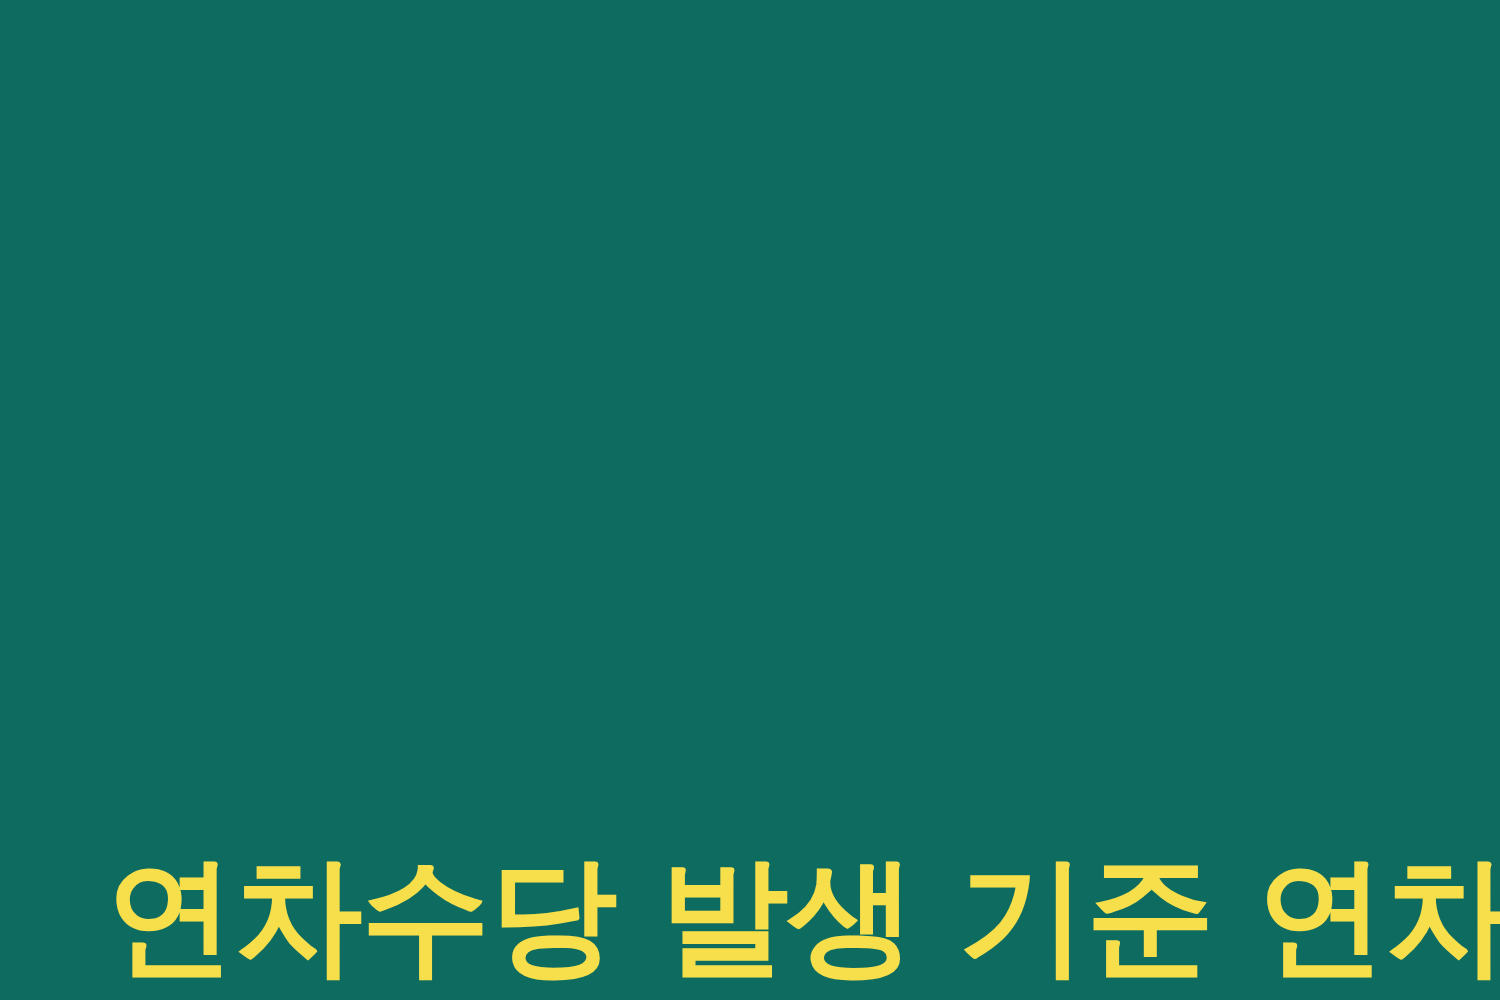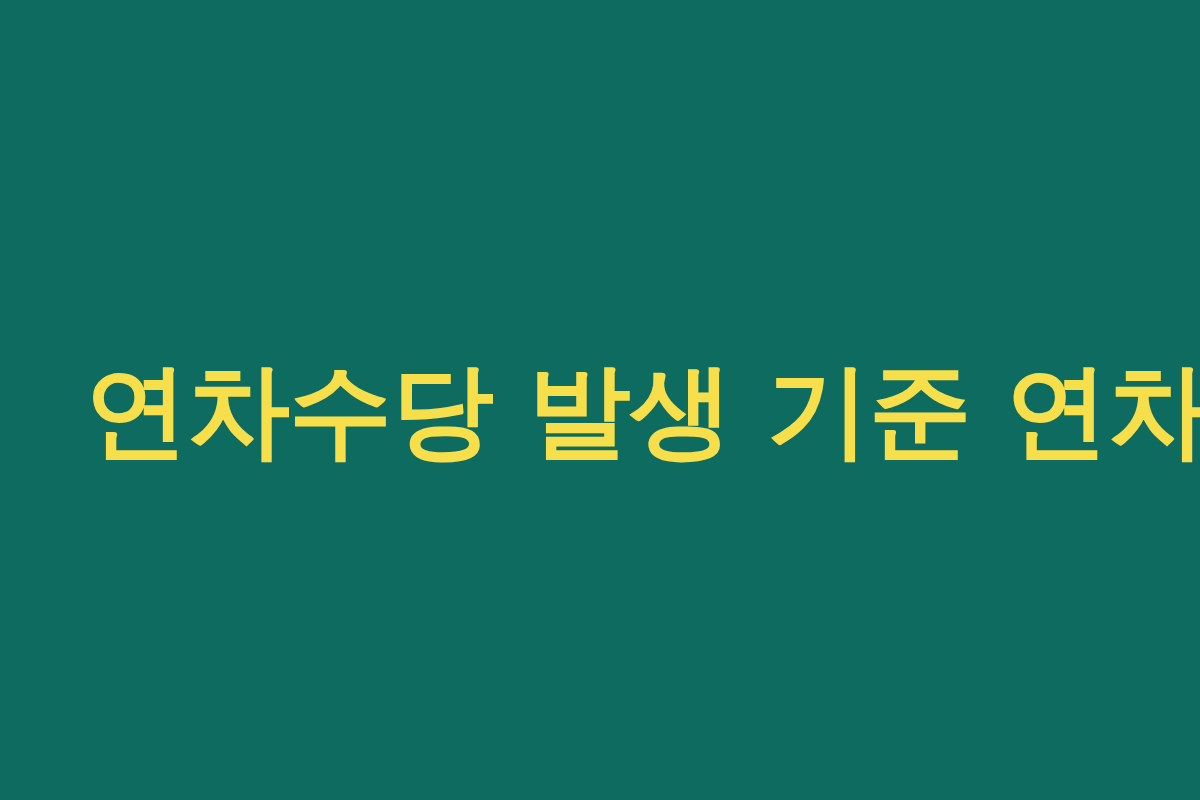--- a/index.html
+++ b/index.html
@@ -14,21 +14,21 @@
     overflow: hidden;
     font-family: "Liberation Sans", "DejaVu Sans", sans-serif;
   }
 
   #canvas {
     position: relative;
     width: 1200px;
     height: 800px;
     background: #0E6B60;
     display: flex;
-    align-items: center;
+    align-items: flex-end;
     justify-content: center;
     box-sizing: border-box;
   }
 
   #title-block {
     width: 1030px;
     text-align: center;
     margin-top: 20px;
   }
 

